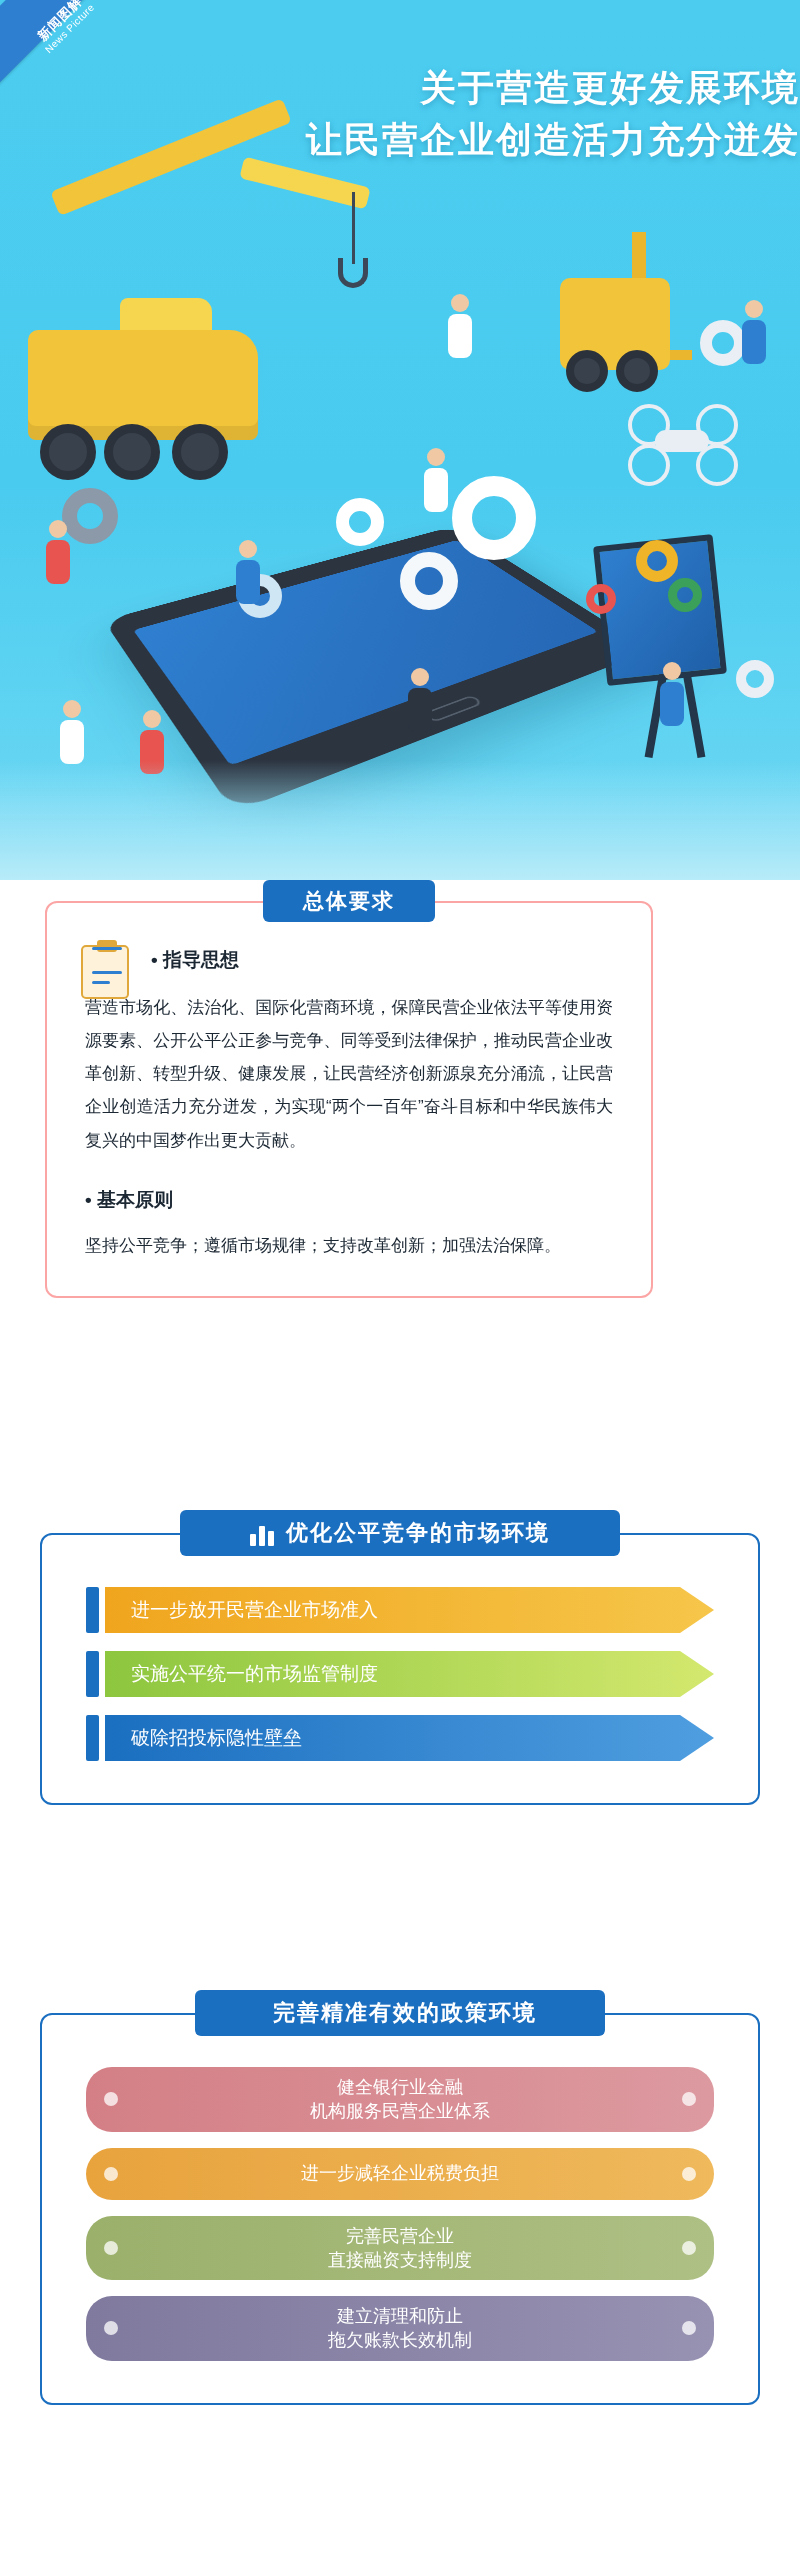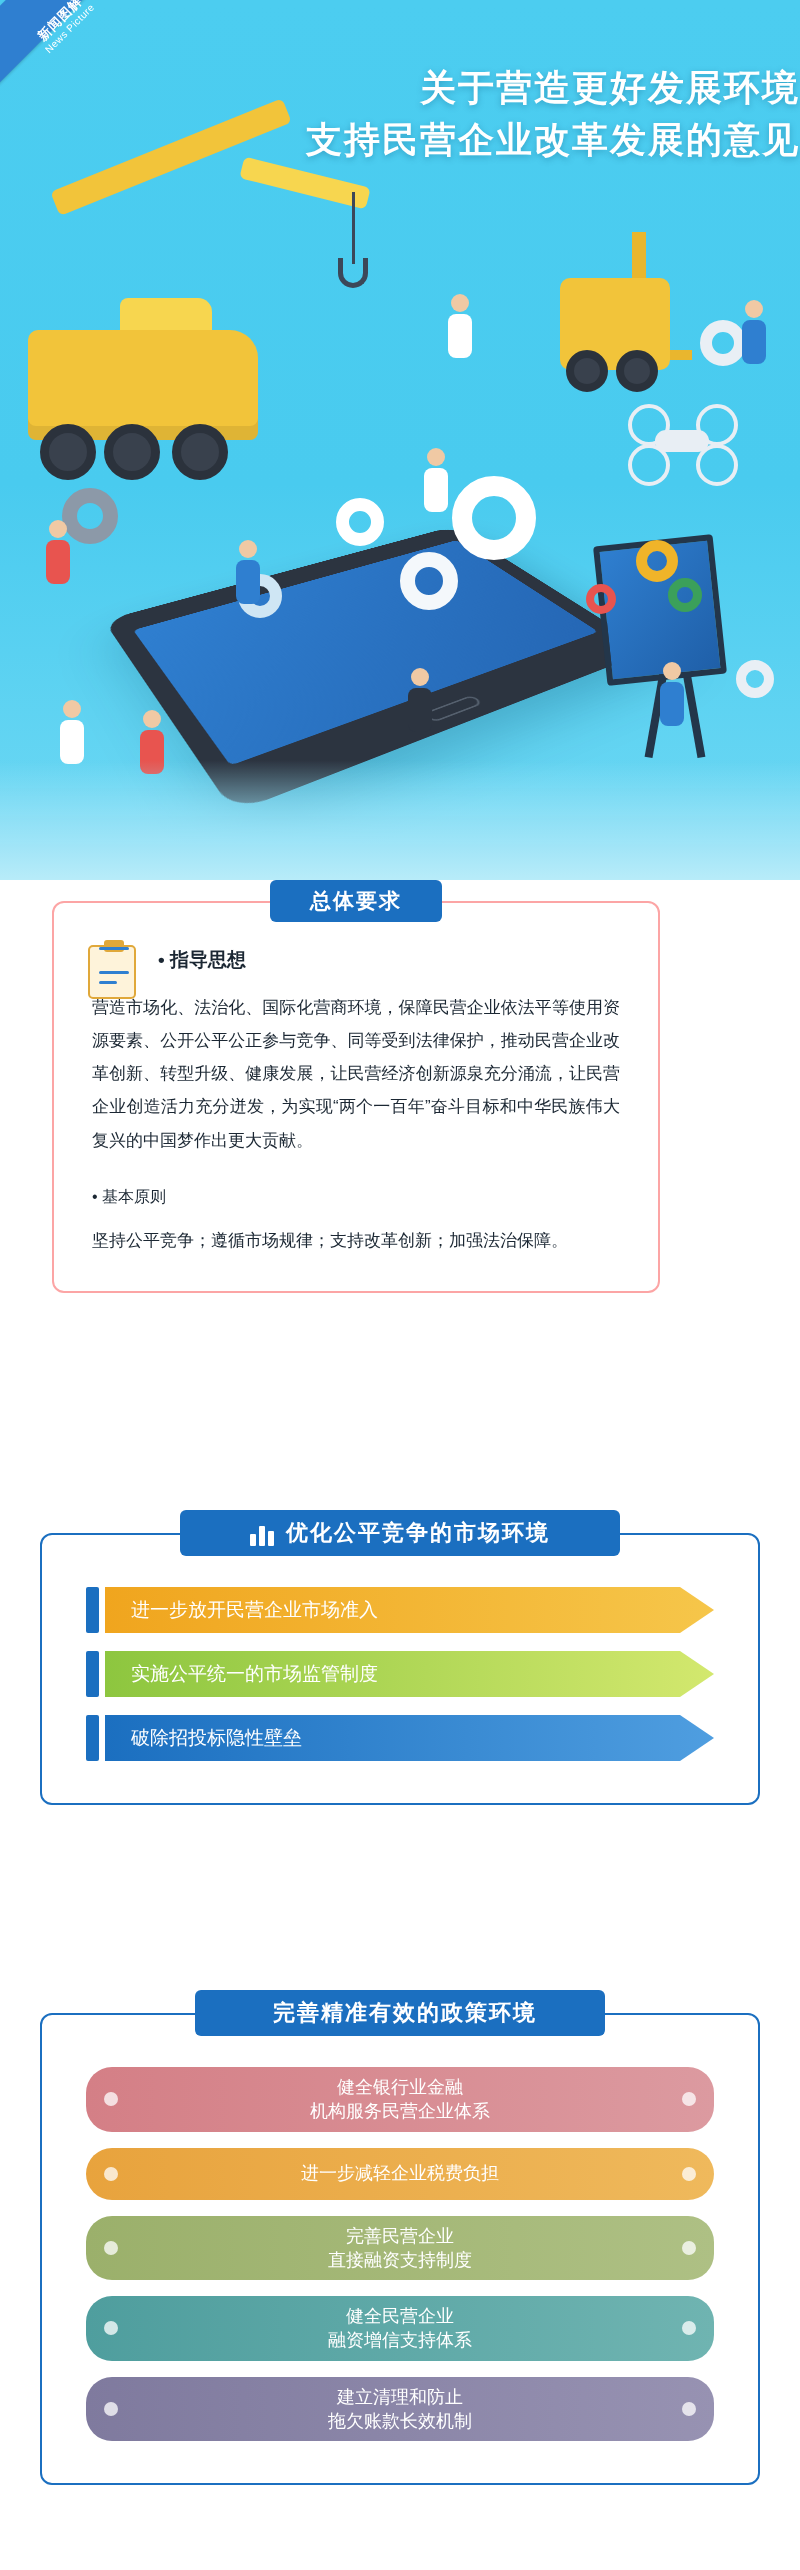--- a/index.html
+++ b/index.html
@@ -236,21 +236,21 @@
   .g8 { left: 636px; top: 540px; width: 42px; height: 42px; border-width: 11px; border-color: #f0b429; }
   .g9 { left: 668px; top: 578px; width: 34px; height: 34px; border-width: 9px; border-color: #3ba05a; }
   .g10 { left: 586px; top: 584px; width: 30px; height: 30px; border-width: 8px; border-color: #e8544f; }
 
   .person { position: absolute; }
   .p-head { position:absolute; width: 18px; height:18px; border-radius:50%; }
   .p-body { position:absolute; width: 24px; height:44px; border-radius: 8px; }
 
   
   .section { position: relative; }
-  .sec1-wrap { position: absolute; left: 12px; top: 880px; width: 688px; }
+  .sec1-wrap { position: absolute; left: 5px; top: 880px; width: 688px; }
   .header-pill {
     position: relative;
     z-index: 5;
     margin: 0 auto;
     width: 172px;
     height: 42px;
     background: #1b6fc0;
     border-radius: 6px;
     color: #fff;
     font-size: 21px;
@@ -282,21 +282,21 @@
   .clip-note i:nth-child(3){ top: 34px; width: 18px;}
   .clip-top {
     position: absolute; left: 14px; top: -7px; width: 20px; height: 12px;
     background: #e0a83a; border-radius: 3px;
   }
   .sub-head {
     font-size: 19px; font-weight: bold; color: #1b2733;
     margin-left: 66px; margin-bottom: 18px;
   }
   .sub-head2 {
-    font-size: 16px; font-weight: normal; color: #1b2733;
+    font-size: 19px; font-weight: bold; color: #1b2733;
     margin-left: 0px; margin-top: 30px; margin-bottom: 16px;
   }
   .body-text {
     font-size: 17px; color: #1b2733; line-height: 1.95; text-align: justify;
   }
 
   
   .sec2-wrap { position: absolute; left: 0; top: 1510px; width: 800px; }
   .banner {
     position: relative; z-index: 5;
@@ -483,21 +483,21 @@
       <div class="person" style="left:46px; top:520px;">
         <div class="p-head" style="left:3px; top:0; background:#f0c9a4;"></div>
         <div class="p-body" style="left:0; top:20px; background:#e8544f;"></div>
       </div>
     </div>
 
     <div class="hero-bottom-fade"></div>
 
     <div class="hero-title">
       <div>关于营造更好发展环境</div>
-      <div>支持民营企业改革发展的意见</div>
+      <div>让民营企业创造活力充分迸发</div>
     </div>
 
     <div class="ribbon">
       <div class="ribbon-band"></div>
       <div class="ribbon-text">
         <span class="cn">新闻图解</span>
         <span class="en">News Picture</span>
       </div>
     </div>
   </div>
@@ -553,24 +553,20 @@
         <span class="pill-text">健全银行业金融
 机构服务民营企业体系</span>
       </div>
       <div class="pill-row pr1">
         <span class="pill-text">进一步减轻企业税费负担</span>
       </div>
       <div class="pill-row pr3">
         <span class="pill-text">完善民营企业
 直接融资支持制度</span>
       </div>
-      <div class="pill-row pr4">
-        <span class="pill-text">健全民营企业
-融资增信支持体系</span>
-      </div>
       <div class="pill-row pr5">
         <span class="pill-text">建立清理和防止
 拖欠账款长效机制</span>
       </div>
     </div>
   </div>
 
 </div>
 
 </body></html>

